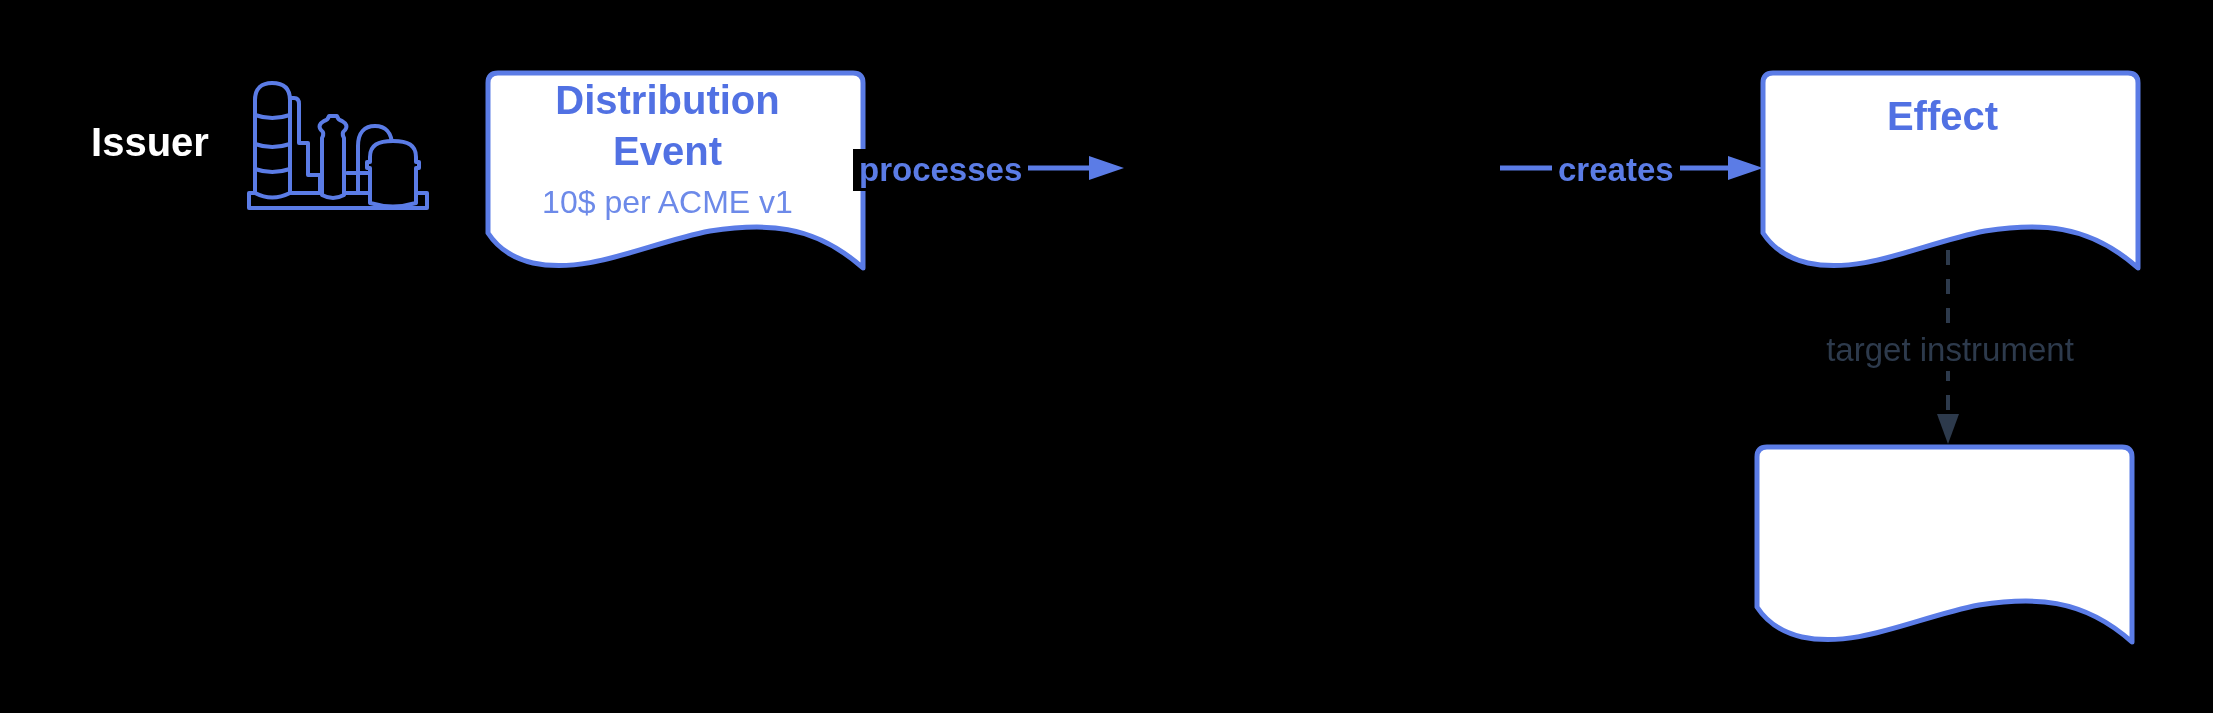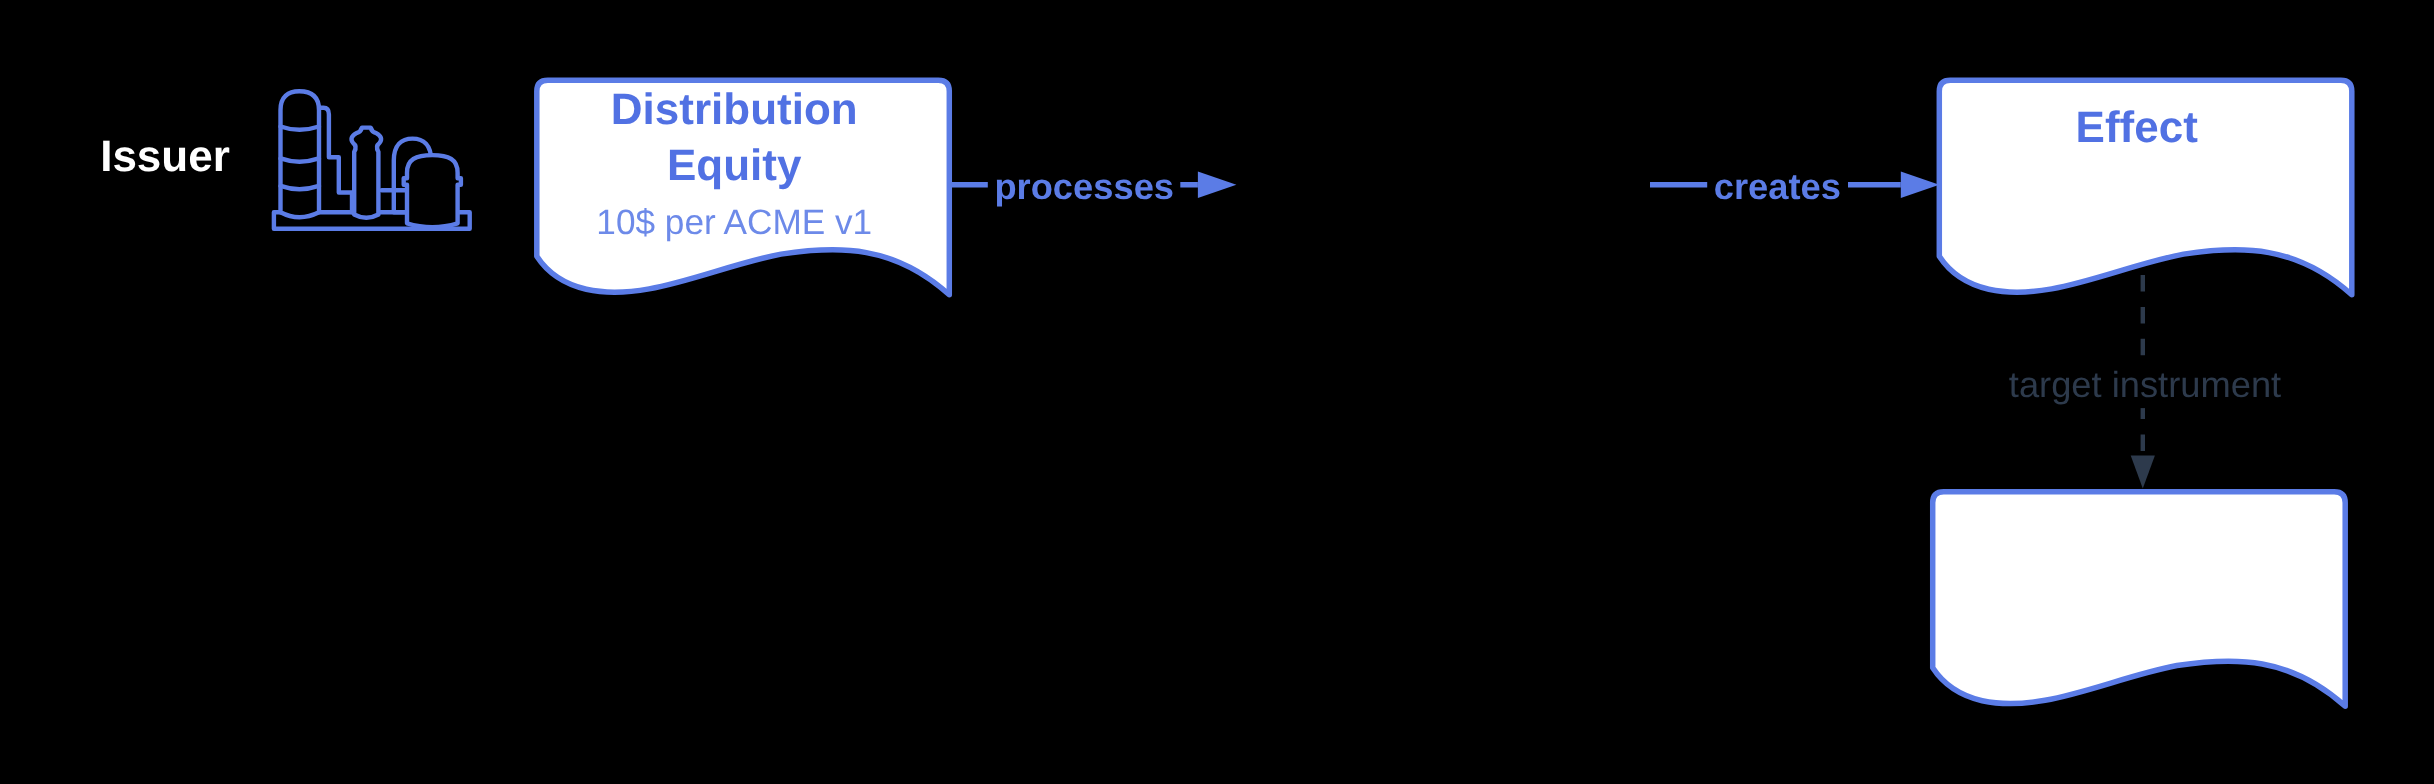--- a/index.html
+++ b/index.html
@@ -41,21 +41,21 @@
     <path class="n" d="M107,103 H131"></path>
     <path class="f" d="M130,133 V98 H127 V92 H130 V87 C130,75 138,71 153,71 C168,71 176,75 176,87 V92 H179 V98 H176 V133 Q153,140 130,133 Z"></path>
   </svg>
 
   <div class="doc-node" style="left:485px;top:70px">
     <svg width="381" height="206" viewBox="-3 -3 381 206">
       <path class="doc-shape" d="M10,0 H365 Q375,0 375,10 V195 C325,150 275,150 222,158 C160,170 100,202 45,190 Q15,183 0,160 V10 Q0,0 10,0 Z"></path>
     </svg>
     <div class="doc-label" style="top:5px">
       <div class="t">Distribution</div>
-      <div class="t">Equity</div>
+      <div class="t">Event</div>
       <div class="s">10$ per ACME v1</div>
     </div>
   </div>
 
 
   <div class="doc-node" style="left:1760px;top:70px">
     <svg width="381" height="206" viewBox="-3 -3 381 206">
       <path class="doc-shape" d="M10,0 H365 Q375,0 375,10 V195 C325,150 275,150 222,158 C160,170 100,202 45,190 Q15,183 0,160 V10 Q0,0 10,0 Z"></path>
     </svg>
     <div class="doc-label" style="top:21px">
@@ -66,21 +66,21 @@
   <div class="doc-node" style="left:1754px;top:444px">
     <svg width="381" height="206" viewBox="-3 -3 381 206">
       <path class="doc-shape" d="M10,0 H365 Q375,0 375,10 V195 C325,150 275,150 222,158 C160,170 100,202 45,190 Q15,183 0,160 V10 Q0,0 10,0 Z"></path>
     </svg>
   </div>
 
   <svg class="edge" style="left:861px;top:154px" width="266" height="28" viewBox="0 0 266 28">
     <line class="solid" x1="0" y1="14" x2="228" y2="14"></line>
     <polygon class="head" points="228,2 263,14 228,26"></polygon>
   </svg>
-  <div class="edge-label" style="left:898px;top:149px">processes</div>
+  <div class="edge-label" style="left:853px;top:149px">processes</div>
 
   <svg class="edge" style="left:1500px;top:154px" width="266" height="28" viewBox="0 0 266 28">
     <line class="solid" x1="0" y1="14" x2="228" y2="14"></line>
     <polygon class="head" points="228,2 263,14 228,26"></polygon>
   </svg>
   <div class="edge-label" style="left:1552px;top:149px">creates</div>
 
   <svg class="edge" style="left:1933px;top:250px" width="30" height="196" viewBox="0 0 30 196">
     <line class="dashed" x1="15" y1="0" x2="15" y2="166"></line>
     <polygon class="dhead" points="4,164 26,164 15,194"></polygon>

